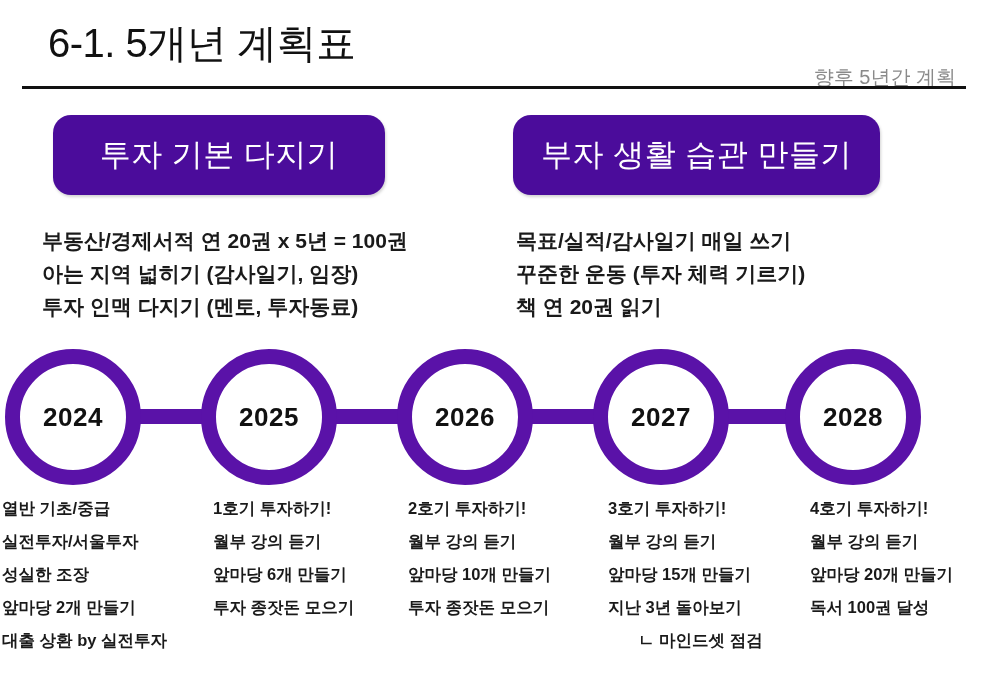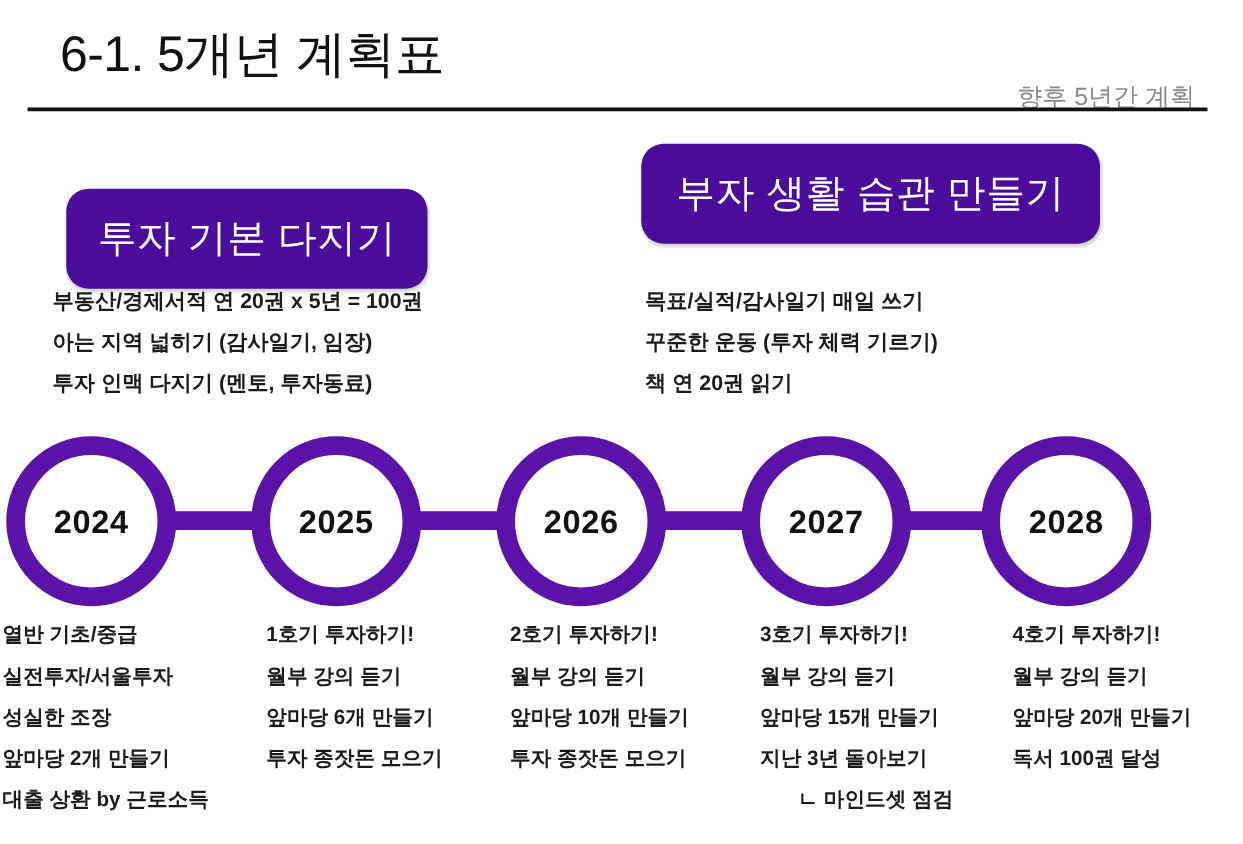--- a/index.html
+++ b/index.html
@@ -61,28 +61,28 @@
     justify-content: center;
     box-shadow: 1px 2px 3px rgba(0,0,0,0.18);
   }
   .banner-label {
     color: #ffffff;
     font-size: 31px;
     font-weight: 400;
     letter-spacing: 0.5px;
     white-space: nowrap;
   }
-  #banner-left  { left: 53px;  width: 289px; margin-top: 36px; }
+  #banner-left  { left: 53px;  width: 332px; }
   #banner-right { left: 513px; width: 367px; }
 
   
   .banner-notes {
     position: absolute;
     top: 224px;
-    font-size: 17px;
+    font-size: 21px;
     font-weight: 700;
     line-height: 33px;
     color: #1a1a1a;
     white-space: nowrap;
   }
   #notes-left  { left: 42px; }
   #notes-right { left: 516px; }
   .note-line { display: block; }
 
   
@@ -180,21 +180,21 @@
     <div class="year-node" style="left:785px;">
       <span class="year-label">2028</span>
     </div>
   </div>
 
   <div class="year-notes" style="left:2px;">
     <span class="note-line">열반 기초/중급</span>
     <span class="note-line">실전투자/서울투자</span>
     <span class="note-line">성실한 조장</span>
     <span class="note-line">앞마당 2개 만들기</span>
-    <span class="note-line">대출 상환 by 근로소득</span>
+    <span class="note-line">대출 상환 by 실전투자</span>
   </div>
 
   <div class="year-notes" style="left:213px;">
     <span class="note-line">1호기 투자하기!</span>
     <span class="note-line">월부 강의 듣기</span>
     <span class="note-line">앞마당 6개 만들기</span>
     <span class="note-line">투자 종잣돈 모으기</span>
   </div>
 
   <div class="year-notes" style="left:408px;">

